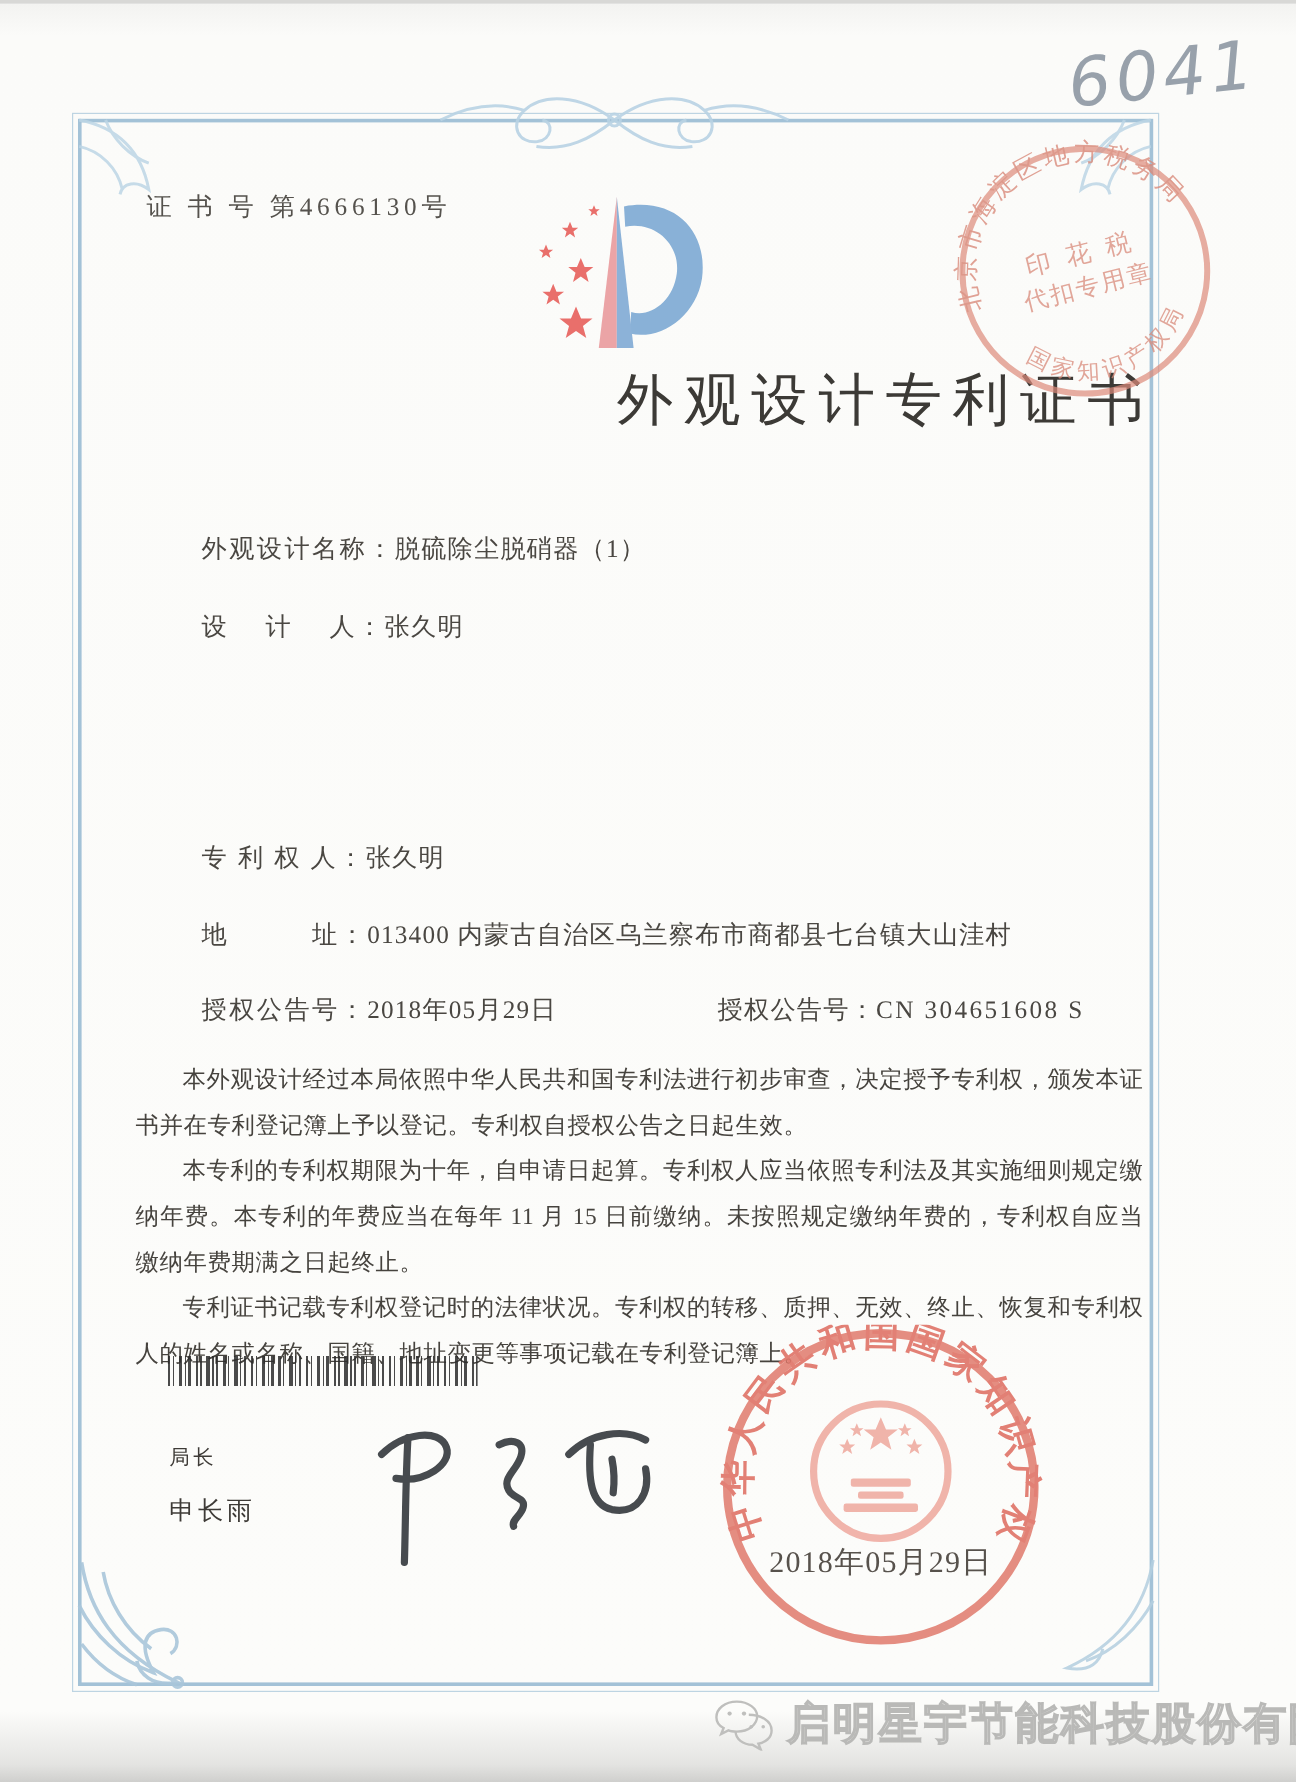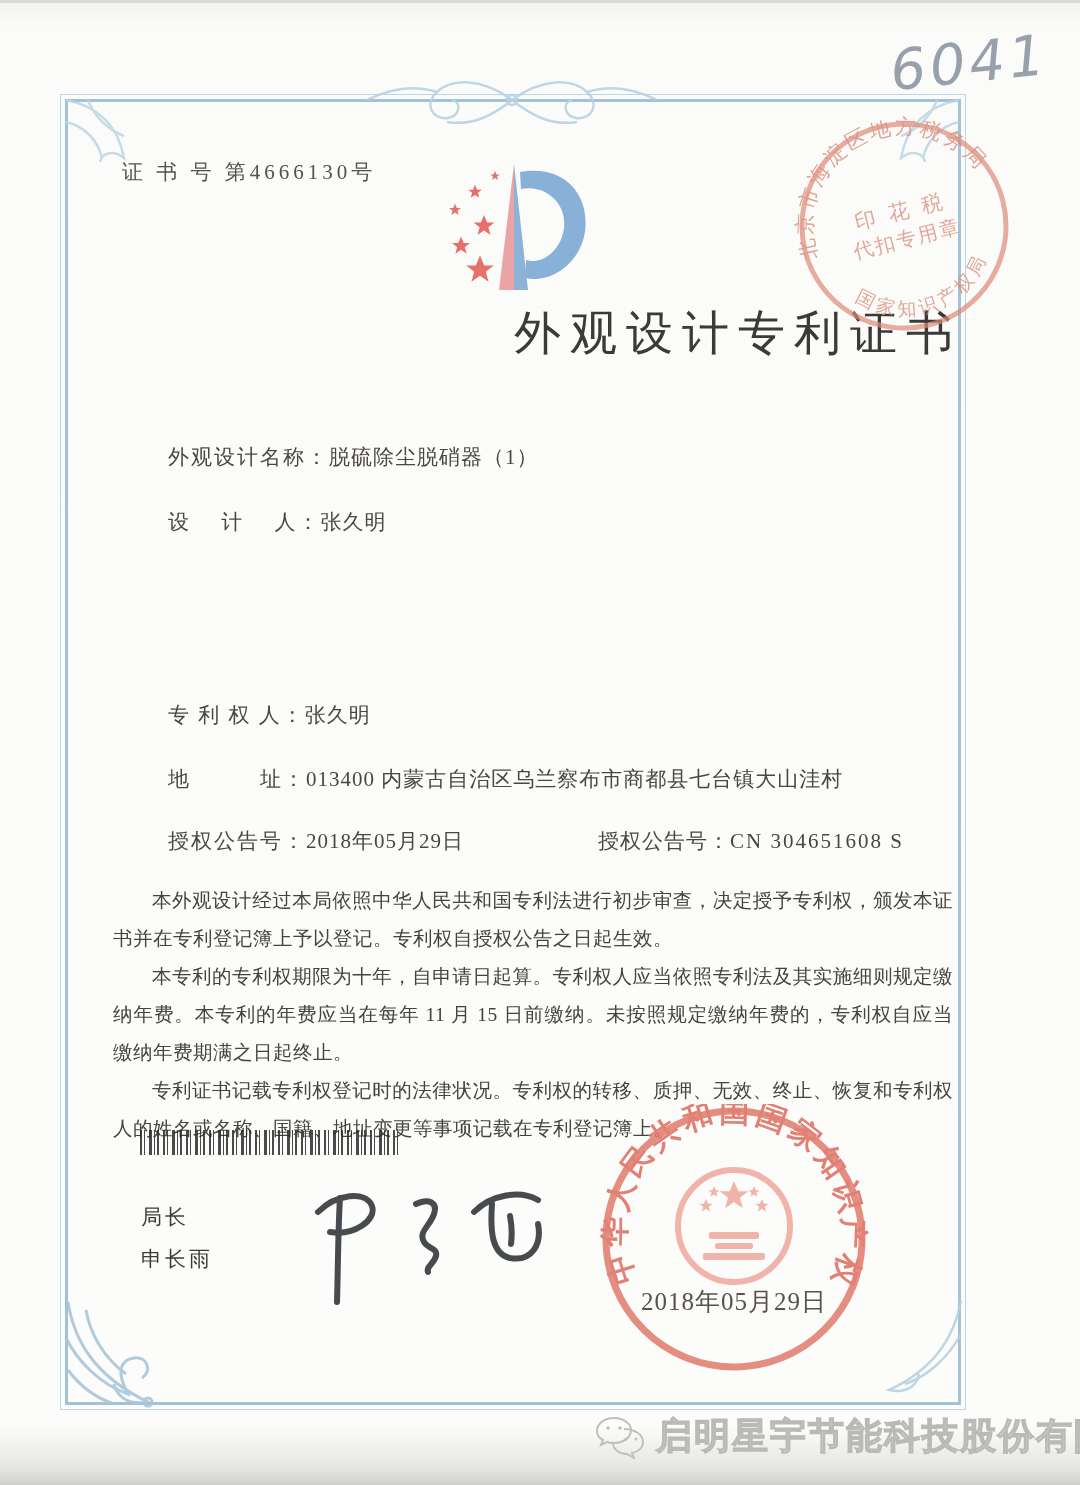--- a/index.html
+++ b/index.html
@@ -33,21 +33,21 @@
   .body-text{position:absolute;left:113px;top:864px;width:840px;margin-top:18px;}
   .body-text p{margin:0;text-indent:2em;font-size:19.5px;line-height:38px;
     text-align:justify;color:#46433e;letter-spacing:.5px;}
   
   .barcode{position:absolute;left:140px;top:1130px;width:258px;height:25px;opacity:.85;
     background:repeating-linear-gradient(90deg,
       #2b2b2b 0 2px,transparent 2px 4px,#2b2b2b 4px 5px,transparent 5px 9px,
       #2b2b2b 9px 12px,transparent 12px 14px,#2b2b2b 14px 15px,transparent 15px 17px,
       #2b2b2b 17px 19px,transparent 19px 23px);}
   
-  .issuer-title{position:absolute;left:141px;top:1203px;font-size:21px;letter-spacing:3px;color:#3e3b37;}
+  .issuer-title{position:absolute;left:141px;top:1203px;font-size:17px;letter-spacing:3px;color:#3e3b37;}
   .issuer-name{position:absolute;left:141px;top:1245px;font-size:21px;letter-spacing:3px;color:#3e3b37;}
   .signature{position:absolute;left:288px;top:1160px;width:280px;height:160px;}
   
   .seal{position:absolute;left:599px;top:1104px;width:270px;height:270px;opacity:.92;}
   
   .page-info{position:absolute;left:62px;top:1362px;width:900px;text-align:center;
     font-size:17px;letter-spacing:3px;color:#55524d;}
   .watermark{position:absolute;left:594px;top:1412px;display:flex;align-items:center;gap:10px;}
   .watermark .co-name{font-family:"Liberation Sans","DejaVu Sans",sans-serif;
     font-size:36px;letter-spacing:2px;font-weight:bold;color:#e8e8e6;

